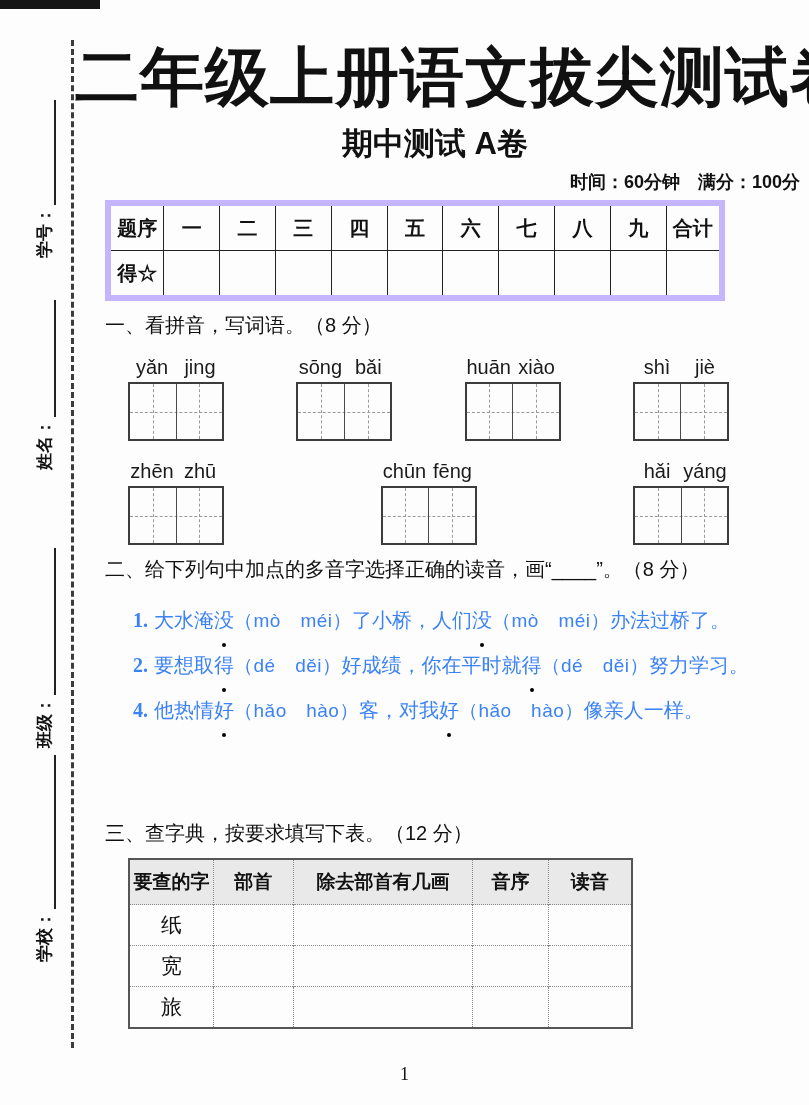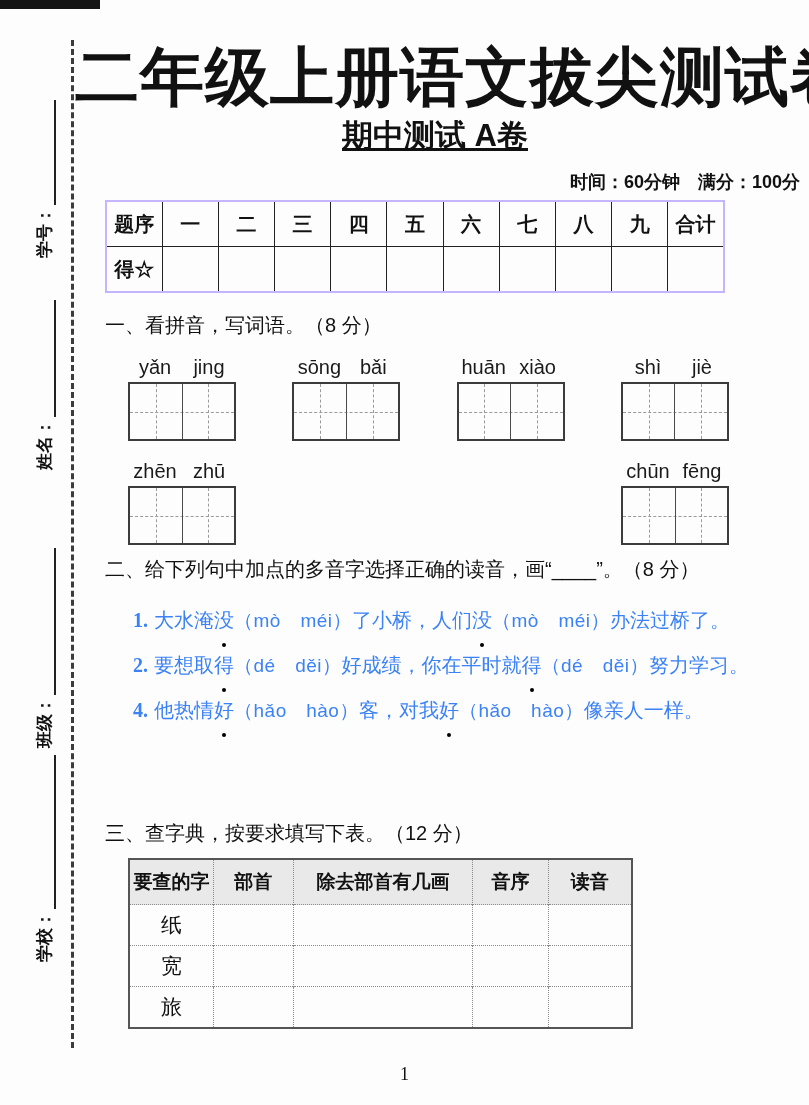--- a/index.html
+++ b/index.html
@@ -17,41 +17,41 @@
   .side-item .fill-line{flex:1;height:21px;border-bottom:2px solid #222;margin-left:2px;}
   .side-item:nth-of-type(1){top:258px;width:158px;}
   .side-item:nth-of-type(2){top:470px;width:170px;}
   .side-item:nth-of-type(3){top:748px;width:200px;}
   .side-item:nth-of-type(4){top:962px;width:207px;}
 
   .content{position:absolute;left:75px;top:0;width:725px;height:1105px;}
 
   .title{position:absolute;top:34px;left:0;width:720px;text-align:center;
          font-size:64px;font-weight:900;letter-spacing:1px;white-space:nowrap;}
-  .subtitle{position:absolute;top:115px;left:0;width:720px;text-align:center;
-            font-size:31px;font-weight:bold;text-decoration:underline;}
+  .subtitle{position:absolute;top:123px;left:0;width:720px;text-align:center;
+            font-size:31px;font-weight:bold;}
   .meta{position:absolute;top:170px;right:0;font-size:18px;font-weight:bold;}
 
   
   table{border-collapse:collapse;}
   .score-table{position:absolute;top:200px;left:30px;width:620px;table-layout:fixed;
-               border:2px solid #c4b5fd;}
+               border:6px solid #c4b5fd;}
   .score-table td{border:1px solid #222;height:44px;text-align:center;
                   font-size:20px;font-weight:bold;padding:0;}
 
   .sec-title{position:absolute;left:30px;font-size:20px;font-weight:normal;white-space:nowrap;}
   .s1-title{top:312px;}
   .s2-title{top:556px;}
   .s3-title{top:820px;}
 
   
   .py-row{position:absolute;left:53px;width:601px;display:flex;justify-content:space-between;}
   .py-row1{top:356px;}
   .py-row2{top:460px;}
-  .py-group{width:108px;}
+  .py-group{width:96px;}
   .py-labels{display:flex;margin-bottom:3px;font-size:20px;color:#1a1a1a;}
   .py-labels span{width:54px;text-align:center;white-space:nowrap;}
   .py-box{position:relative;height:55px;border:2px solid #3c3c3c;display:flex;}
   .py-box::before{content:"";position:absolute;left:0;right:0;top:50%;border-top:1px dashed #9a9a9a;}
   .py-cell{flex:1;position:relative;}
   .py-cell:first-child{border-right:1px solid #4a4a4a;}
   .py-cell::after{content:"";position:absolute;top:0;bottom:0;left:50%;border-left:1px dashed #9a9a9a;}
 
   
   .sentences{position:absolute;top:598px;left:30px;width:695px;}
@@ -187,20 +187,30 @@
           </div>
           <div class="py-box">
             <div class="py-cell"></div>
             <div class="py-cell"></div>
           </div>
         </div>
         <div class="py-group">
           <div class="py-labels">
             <span>chūn</span>
             <span>fēng</span>
+          </div>
+          <div class="py-box">
+            <div class="py-cell"></div>
+            <div class="py-cell"></div>
+          </div>
+        </div>
+        <div class="py-group">
+          <div class="py-labels">
+            <span>hǎi</span>
+            <span>yáng</span>
           </div>
           <div class="py-box">
             <div class="py-cell"></div>
             <div class="py-cell"></div>
           </div>
         </div>
       </div>
 
     <div class="sec-title s2-title">二、给下列句中加点的多音字选择正确的读音，画“____”。（8 分）</div>
     <div class="sentences" id="sentences">

